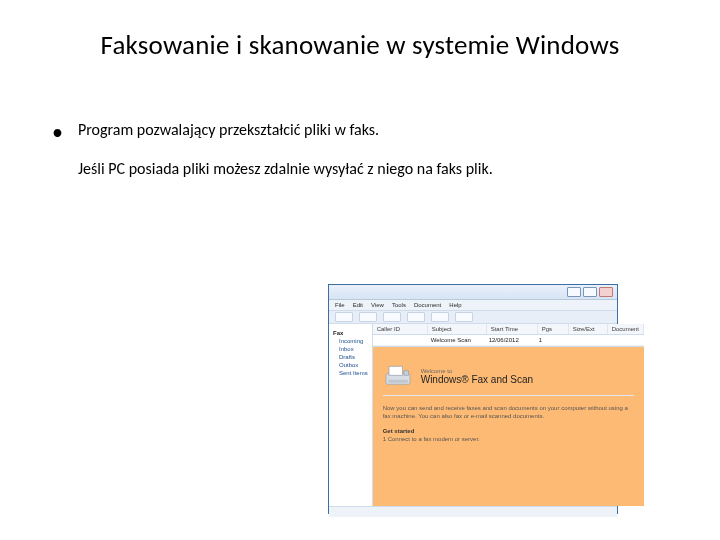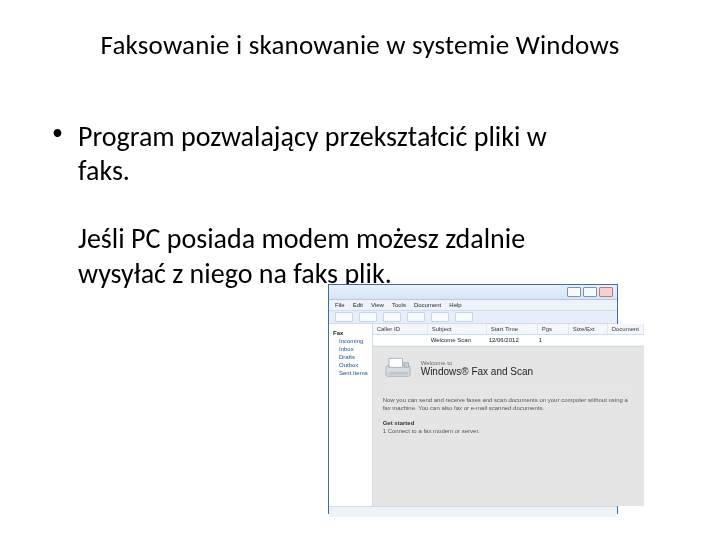--- a/index.html
+++ b/index.html
@@ -36,21 +36,21 @@
     right: 50px;
   }
   ul.slide-list {
     margin: 0;
     padding: 0;
     list-style: none;
   }
   ul.slide-list > li {
     position: relative;
     padding-left: 28px;
-    font-size: 28px;
+    font-size: 16px;
     line-height: 1.22;
   }
   ul.slide-list > li::before {
     content: "•";
     position: absolute;
     left: 2px;
     top: 0;
     font-size: 22px;
   }
   
@@ -149,23 +149,23 @@
   .win .c0{width:46px}.win .c1{width:50px}.win .c2{width:42px}.win .c3{width:22px}.win .c4{width:30px}.win .c5{flex:1}
   .win .listrow {
     display: flex;
     font-size: 6px;
     border-bottom: 1px solid #eef3fa;
     background:#fff;
   }
   .win .listrow > div { padding: 2px 4px; overflow:hidden; white-space:nowrap; }
   .win .preview {
     flex: 1;
-    background: #e5e5e5;
+    background: #fdba74;
     border-top: 1px solid #cfdcec;
-    padding: 8px 10px;
+    padding: 16px 10px;
     overflow: hidden;
   }
   .win .preview .pvhead {
     display: flex;
     align-items: center;
     gap: 8px;
   }
   .win .preview .faxicon {
     width: 30px; height: 26px; position: relative;
   }
@@ -194,21 +194,21 @@
 
 <div class="slide">
 
   <div class="title">Faksowanie i skanowanie w systemie Windows</div>
 
   <div class="body">
     <ul class="slide-list">
       <li>
         <span>Program pozwalający przekształcić pliki w faks.</span><br>
         <br>
-        <span>Jeśli PC posiada modem możesz zdalnie wysyłać z niego na faks plik.</span>
+        <span>Jeśli PC posiada pliki możesz zdalnie wysyłać z niego na faks plik.</span>
       </li>
     </ul>
   </div>
 
   <div class="win">
     <div class="titlebar">
       <span></span>
       <div class="dots">
         <span></span>
         <span></span>

